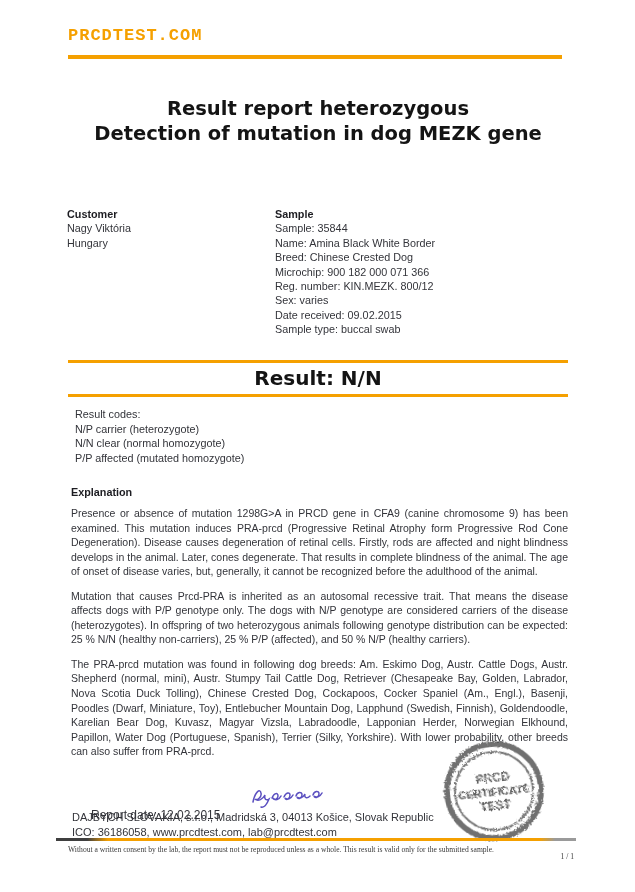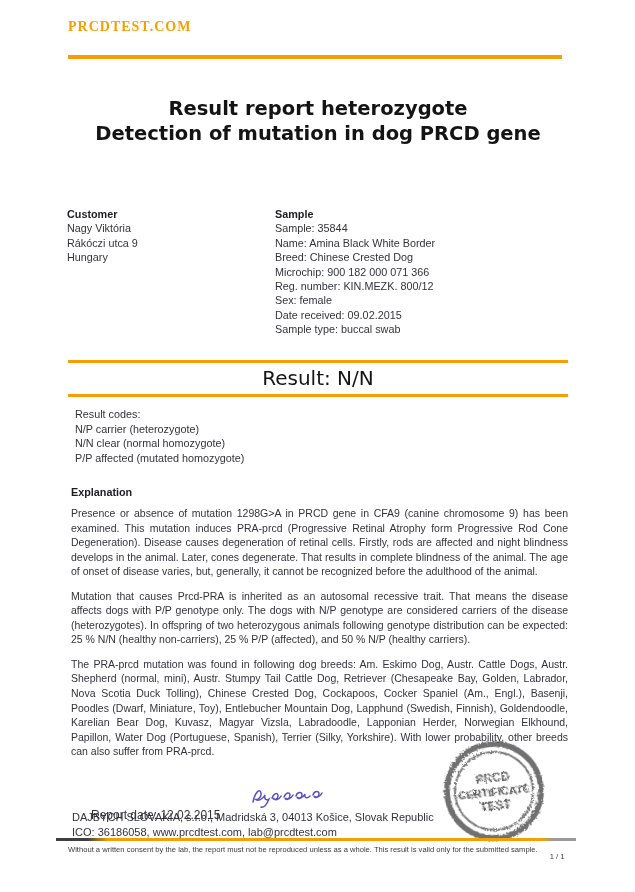--- a/index.html
+++ b/index.html
@@ -2,22 +2,22 @@
 <html><head>
 <meta charset="utf-8">
 <style>
   html,body { margin:0; padding:0; background:#ffffff; }
   .page {
     position:relative; width:635px; height:892px; background:#ffffff;
     font-family:"Liberation Sans", sans-serif; color:#33343a; overflow:hidden;
   }
   
   .logo {
-    position:absolute; left:68px; top:19px;
-    font-family:Liberation Serif, serif; font-weight:900; font-size:14px;
+    position:absolute; left:68px; top:26px;
+    font-family:Liberation Mono, monospace; font-weight:900; font-size:17px;
     letter-spacing:1px; color:#f5a000;
   }
   .header-rule { position:absolute; left:68px; top:55px; width:494px; height:4px; background:#f5a000; }
 
   
   .title {
     position:absolute; left:68px; top:96px; width:500px; text-align:center;
     font-family:"DejaVu Sans", sans-serif; font-weight:bold; font-size:19.5px;
     line-height:25px; color:#141414;
   }
@@ -26,21 +26,21 @@
   .col { position:absolute; top:207px; font-size:10.8px; line-height:14.4px; }
   .col-customer { left:67px; width:190px; }
   .col-sample  { left:275px; width:295px; }
   .col-heading { font-weight:bold; color:#1d1d22; }
 
   
   .result-band {
     position:absolute; left:68px; top:360px; width:500px;
     border-top:3px solid #f5a000; border-bottom:3px solid #f5a000;
     padding:3px 0 4px; text-align:center;
-    font-family:"DejaVu Sans", sans-serif; font-weight:normal; font-size:20px; color:#141414;
+    font-family:"DejaVu Sans", sans-serif; font-weight:bold; font-size:20px; color:#141414;
   }
 
   
   .result-codes { position:absolute; left:75px; top:407px; font-size:10.8px; line-height:14.6px; }
 
   
   .explanation { position:absolute; left:71px; top:486px; width:497px; }
   .explanation .exp-heading { font-size:10.8px; font-weight:bold; color:#1d1d22; margin:0 0 8px 0; }
   .explanation p { margin:0 0 10px 0; font-size:10.5px; line-height:14.55px; text-align:justify; }
 
@@ -51,56 +51,55 @@
   
   .company { position:absolute; left:72px; top:810px; font-size:11px; line-height:14.6px; }
 
   
   .footer-rule {
     position:absolute; left:56px; top:838px; width:520px; height:3px;
     background:linear-gradient(90deg,#3f3f3f 0,#3f3f3f 6%,#f5a000 10%,#f5a000 93%,#9a9a9a 96%,#9a9a9a 100%);
   }
   .footer {
     position:absolute; left:68px; top:845px; width:506px;
-    display:flex; justify-content:flex-start; align-items:flex-start;
-    font-size:7.6px; color:#3a3a3a;
+    display:flex; justify-content:space-between; align-items:flex-start;
+    font-size:7.6px; color:#3a3a3a;font-family:Liberation Serif, serif;
   }
   .footer .page-num { margin-left:12px; white-space:nowrap;margin-top:7px; }
 
   
   .stamp { position:absolute; left:438px; top:735px; opacity:0.88; }
 </style>
 </head>
 <body>
 
 <div class="page">
 
   <div class="logo">PRCDTEST.COM</div>
   <div class="header-rule"></div>
 
   <div class="title">
-    <div>Result report heterozygote</div>
-    <div>Detection of mutation in dog PRCD gene</div>
+    <div>Result report heterozygous</div>
+    <div>Detection of mutation in dog MEZK gene</div>
   </div>
 
   <div class="col col-customer">
     <div class="col-heading">Customer</div>
     <div>Nagy Viktória</div>
-    <div>Rákóczi utca 9</div>
     <div>Hungary</div>
   </div>
 
   <div class="col col-sample">
     <div class="col-heading">Sample</div>
     <div>Sample: 35844</div>
     <div>Name: Amina Black White Border</div>
     <div>Breed: Chinese Crested Dog</div>
     <div>Microchip: 900 182 000 071 366</div>
     <div>Reg. number: KIN.MEZK. 800/12</div>
-    <div>Sex: female</div>
+    <div>Sex: varies</div>
     <div>Date received: 09.02.2015</div>
     <div>Sample type: buccal swab</div>
   </div>
 
   <div class="result-band">Result: N/N</div>
 
   <div class="result-codes">
     <div>Result codes:</div>
     <div>N/P carrier (heterozygote)</div>
     <div>N/N clear (normal homozygote)</div>

